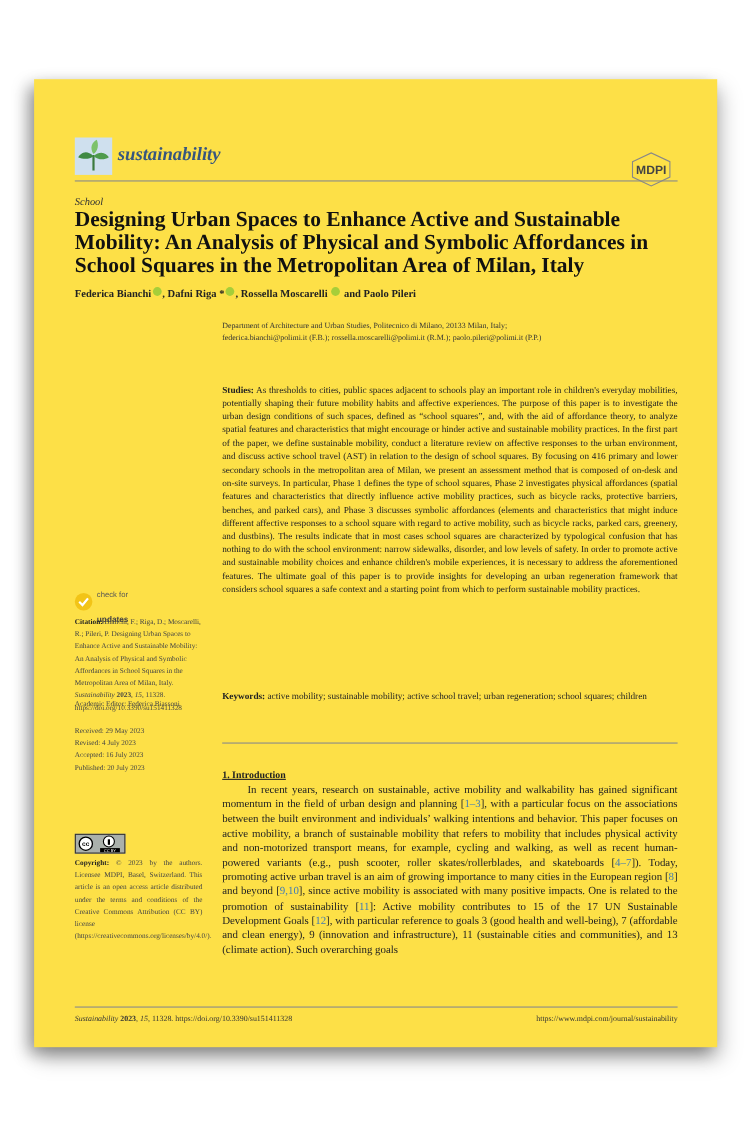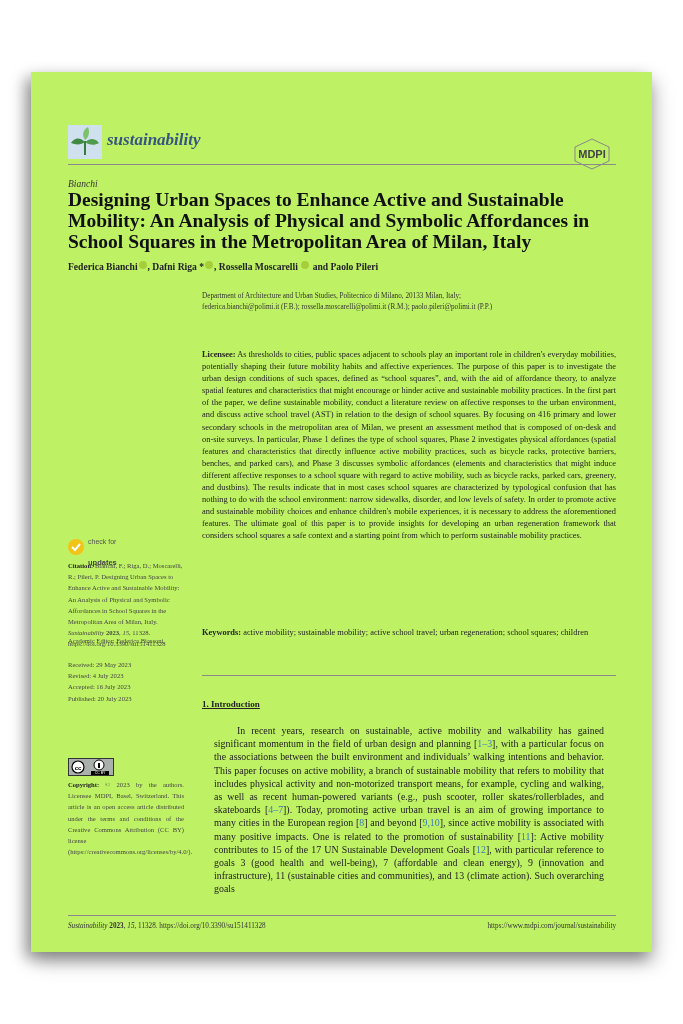--- a/index.html
+++ b/index.html
@@ -1,36 +1,36 @@
 <!DOCTYPE html>
 <html><head>
 <meta charset="utf-8">
 <style>
   html, body { margin:0; padding:0; }
   body { width:683px; height:1024px; background:#ffffff; position:relative; overflow:hidden;
          font-family:"Liberation Serif","DejaVu Serif",serif; color:#222; }
-  .page { position:absolute; left:31px; top:72px; width:621px; height:880px; background:#bef264;
+  .page { position:absolute; left:31px; top:72px; width:621px; height:880px; background:#fde047;
           box-shadow: -6px 6px 14px rgba(0,0,0,0.35), 3px 10px 18px rgba(0,0,0,0.25); }
   .abs { position:absolute; }
   .logo-box { left:37px; top:53px; width:34px; height:34px; background:#cfe0ee; }
   .journal { left:76px; top:58px; font-size:17px; font-style:italic; font-weight:bold; color:#37567f; }
   .mdpi { left:540px; top:66px; width:42px; height:32px;text-decoration:underline; }
   .rule-top { left:37px; top:92px; width:548px; height:1px; background:#8a8a8a; }
   .article { left:37px; top:107px; font-size:9.5px; font-style:italic; color:#333; }
   .title { left:37px; top:117px; width:552px; font-size:19.5px; font-weight:bold; line-height:21px; color:#111; }
   .authors { left:37px; top:189px; font-size:9.6px; font-weight:bold; color:#222; }
   .orcid { display:inline-block; width:8px; height:8px; border-radius:50%; background:#a6ce39; vertical-align:1px; margin:0 1px; }
   .affil { left:171px; top:219px; width:420px; font-size:7.2px; line-height:11.3px; color:#333; }
   .main { left:171px; width:414px; font-size:8.4px; line-height:12.1px; text-align:justify; color:#222; }
   .abstract { top:277px; }
   .keywords { top:555px; }
   .rule-mid { left:171px; top:603px; width:414px; height:1px; background:#8a8a8a; }
   .intro-h { left:171px; top:627px; font-size:9px; font-weight:bold; color:#222;text-decoration:underline; }
   .intro { left:171px; top:640px; width:414px; font-size:9.9px; line-height:13.2px; text-align:justify; color:#222; }
-  .intro p { margin:12px; text-indent:23px; }
+  .intro p { margin:0; text-indent:23px; }
   .ref { color:#3d7bb8; }
   .sidebar { left:37px; width:116px; font-size:6.6px; line-height:11.2px; color:#444; }
   .cfu { left:37px; top:465px; width:120px; height:20px; }
   .cfu-icon { position:absolute; left:0; top:2px; width:16px; height:16px; border-radius:50%; background:#f2c417; }
   .cfu-text1 { position:absolute; left:20px; top:1px; font-family:"Liberation Sans",sans-serif; font-size:7px; color:#555; }
   .cfu-text2 { position:absolute; left:20px; top:21px; font-family:"Liberation Sans",sans-serif; font-size:7.5px; font-weight:bold; color:#444;text-align:center; }
   .citation { top:488px; }
   .editor { top:563px; }
   .dates { top:587px; }
   .cc { left:37px; top:686px; width:44px; height:16px; background:#aab0ab; border:1px solid #333; }
@@ -55,34 +55,34 @@
   </div>
   <div class="abs journal">sustainability</div>
   <div class="abs mdpi">
     <svg width="42" height="32" viewBox="0 0 42 32">
       <path d="M4 9 L21 1 L38 9 L38 23 L21 31 L4 23 Z" fill="none" stroke="#888" stroke-width="1"></path>
       <text x="21" y="20" text-anchor="middle" font-family="Liberation Sans, sans-serif" font-size="11" font-weight="bold" fill="#444">MDPI</text>
     </svg>
   </div>
   <div class="abs rule-top"></div>
 
-  <div class="abs article">Bianchi</div>
+  <div class="abs article">School</div>
   <div class="abs authors">
     <span><span>Federica Bianchi</span><span class="orcid"></span></span><span>, </span><span><span>Dafni Riga</span> *<span class="orcid"></span></span><span>, </span><span><span>Rossella Moscarelli</span> <span class="orcid"></span></span><span> and </span><span>Paolo Pileri</span>
   </div>
 
   <div class="abs title">Designing Urban Spaces to Enhance Active and Sustainable Mobility: An Analysis of Physical and Symbolic Affordances in School Squares in the Metropolitan Area of Milan, Italy</div>
 
   <div class="abs affil">
     <div>Department of Architecture and Urban Studies, Politecnico di Milano, 20133 Milan, Italy;</div>
     <div>federica.bianchi@polimi.it (F.B.); rossella.moscarelli@polimi.it (R.M.); paolo.pileri@polimi.it (P.P.)</div>
   </div>
 
   <div class="abs main abstract">
-    <b class="lbl">Licensee:</b>
+    <b class="lbl">Studies:</b>
     <span>As thresholds to cities, public spaces adjacent to schools play an important role in children's everyday mobilities, potentially shaping their future mobility habits and affective experiences. The purpose of this paper is to investigate the urban design conditions of such spaces, defined as “school squares”, and, with the aid of affordance theory, to analyze spatial features and characteristics that might encourage or hinder active and sustainable mobility practices. In the first part of the paper, we define sustainable mobility, conduct a literature review on affective responses to the urban environment, and discuss active school travel (AST) in relation to the design of school squares. By focusing on 416 primary and lower secondary schools in the metropolitan area of Milan, we present an assessment method that is composed of on-desk and on-site surveys. In particular, Phase 1 defines the type of school squares, Phase 2 investigates physical affordances (spatial features and characteristics that directly influence active mobility practices, such as bicycle racks, protective barriers, benches, and parked cars), and Phase 3 discusses symbolic affordances (elements and characteristics that might induce different affective responses to a school square with regard to active mobility, such as bicycle racks, parked cars, greenery, and dustbins). The results indicate that in most cases school squares are characterized by typological confusion that has nothing to do with the school environment: narrow sidewalks, disorder, and low levels of safety. In order to promote active and sustainable mobility choices and enhance children's mobile experiences, it is necessary to address the aforementioned features. The ultimate goal of this paper is to provide insights for developing an urban regeneration framework that considers school squares a safe context and a starting point from which to perform sustainable mobility practices.</span>
   </div>
 
   <div class="abs main keywords">
     <b class="lbl">Keywords:</b>
     <span>active mobility; sustainable mobility; active school travel; urban regeneration; school squares; children</span>
   </div>
 
   <div class="abs rule-mid"></div>
 

